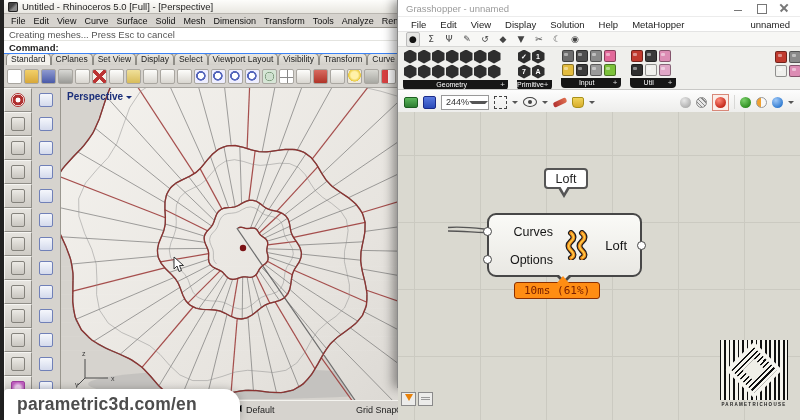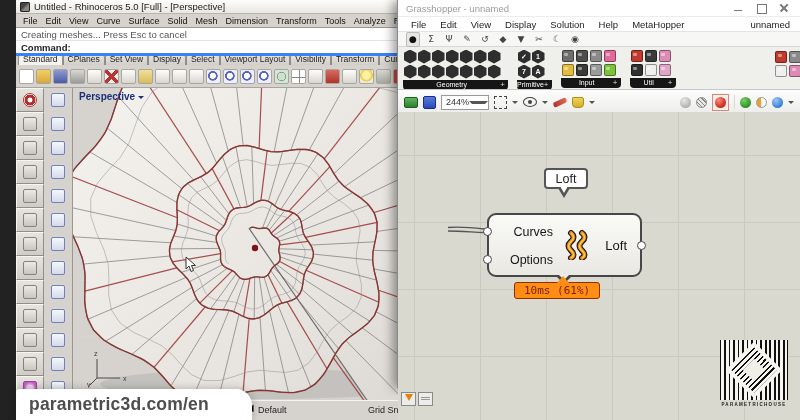--- a/index.html
+++ b/index.html
@@ -1,37 +1,37 @@
 <!DOCTYPE html>
 <html><head>
 <meta charset="utf-8">
 <style>
 *{box-sizing:border-box;margin:0;padding:0}
 html,body{background:#111}
 #stage{position:relative;width:800px;height:420px;overflow:hidden;background:#222;
   font-family:"Liberation Sans",sans-serif;-webkit-user-select:none}
 
 
-.rhino-win{position:absolute;left:16px;top:0;width:397px;height:420px;background:#d6d3ce}
+.rhino-win{position:absolute;left:4px;top:0;width:397px;height:420px;background:#d6d3ce}
 .r-title{position:absolute;left:0;top:0;width:100%;height:14px;background:linear-gradient(#fdfdfb,#e9e7e1);
   display:flex;align-items:center;gap:4px;padding:0 4px;border-bottom:1px solid #b9b6b0}
 .r-appicon{width:10px;height:10px;border-radius:2px;background:linear-gradient(135deg,#444 40%,#888 60%);
   box-shadow:inset 0 0 0 1px #222}
 .r-title-text{font-size:9.5px;color:#222}
 .r-menu{position:absolute;left:0;top:14px;width:100%;height:13px;display:flex;align-items:center;
   background:#d6d3ce;padding:0 3px}
 .r-menu-item{font-size:9px;color:#111;padding:0 4px;white-space:nowrap;cursor:default}
 .r-cmd1{position:absolute;left:0;top:27px;width:100%;height:13px;background:#fff;border-top:1px solid #9a978f;
   display:flex;align-items:center;padding:0 5px}
 .r-cmd1 span{font-size:9.5px;color:#555}
 .r-cmd2{position:absolute;left:0;top:40px;width:100%;height:13px;background:#fff;border-top:1px solid #e4e4e0;
   display:flex;align-items:center;padding:0 5px}
 .r-cmd2 span{font-size:9.5px;color:#222;font-weight:bold}
 .r-tabs{position:absolute;left:0;top:53px;width:100%;height:12px;display:flex;align-items:flex-end;
-  background:#cfccc6;padding:0 2px;overflow:hidden;border-top:3px solid #3b82f6}
+  background:#cfccc6;padding:0 2px;overflow:hidden;border-top:1px solid #3b82f6}
 .r-tab{font-size:8.5px;color:#222;background:linear-gradient(#e9e7e1,#d2cfc9);border:1px solid #8f8d87;
   border-bottom:none;border-radius:5px 5px 0 0;padding:0 4px;white-space:nowrap;line-height:11px}
 .r-tab:first-child{background:#f4f2ed}
 .r-icons{position:absolute;left:0;top:65px;width:100%;height:23px;background:#d6d3ce;display:flex;
   align-items:center;gap:2px;padding:0 3px;border-bottom:1px solid #a8a5a0}
 .tico{width:15px;height:15px;border:1px solid #a9a6a0;border-radius:2px;background:linear-gradient(#fdfdfb,#d9d6d0)}
 .tico[data-name="new-file-icon"]{background:#fff}
 .tico[data-name="open-file-icon"]{background:linear-gradient(#f2d06a,#d8a83a)}
 .tico[data-name="save-icon"]{background:linear-gradient(#8f9ad0,#4a5aa8)}
 .tico[data-name="print-icon"]{background:linear-gradient(#d8d8d4,#9a9a96)}

